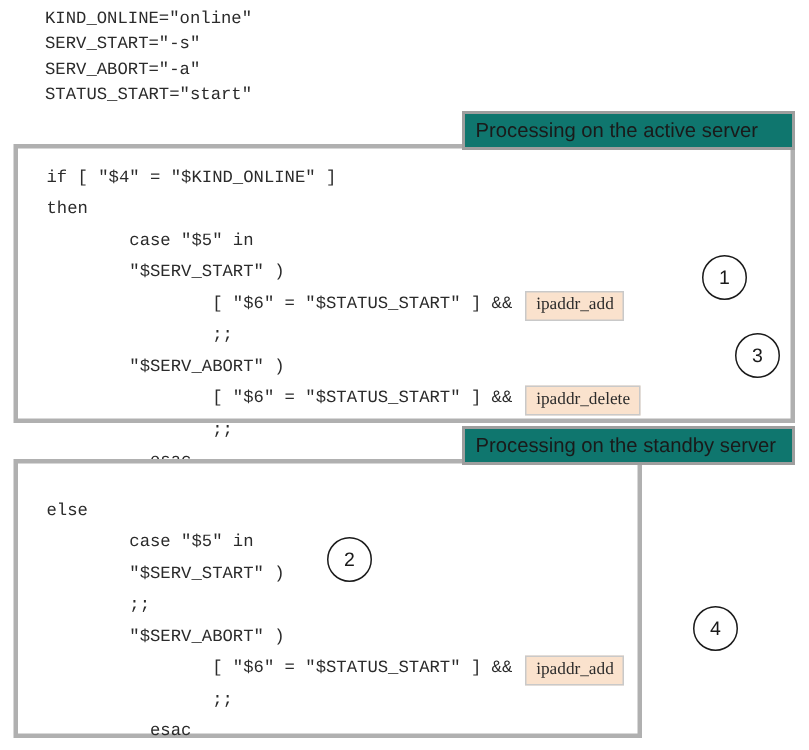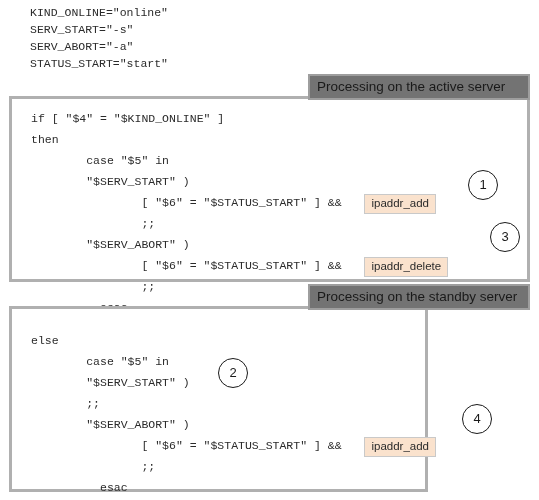--- a/index.html
+++ b/index.html
@@ -36,21 +36,21 @@
     background: #ffffff;
   }
   #panel-active  { left: 9px;  top: 96px;  width: 521px; height: 186px; }
   #panel-standby { left: 9px;  top: 306px; width: 419px; height: 186px; }
 
   
   .panel-header {
     position: absolute;
     box-sizing: border-box;
     border: 2px solid #9e9e9e;
-    background: #737373;
+    background: #0f766e;
     height: 26px;
     line-height: 22px;
     font-family: "Liberation Sans", sans-serif;
     font-size: 13.5px;
     color: #1a1a1a;
     padding: 0 7px;
     white-space: nowrap;
     z-index: 5;
   }
   #header-active  { left: 308px; top: 74px;  width: 222px; }
@@ -71,22 +71,22 @@
   #code-standby { left: 19px; top: 21px; }
 
   .cline { display: block; height: 21px; }
 
   
   .chip {
     display: inline-block;
     background: #fae2cd;
     border: 1px solid #c9c9c9;
     padding: 1px 6px 2px 6px;
-    margin: 0 16px;
-    font-family: Liberation Sans, sans-serif;
+    margin: 0 2px;
+    font-family: Liberation Serif, serif;
     font-size: 11.5px;
     color: #2b2b2b;
     line-height: 15px;
     position: relative;
     top: 1px;
   }
 
   
   .marker {
     position: absolute;

